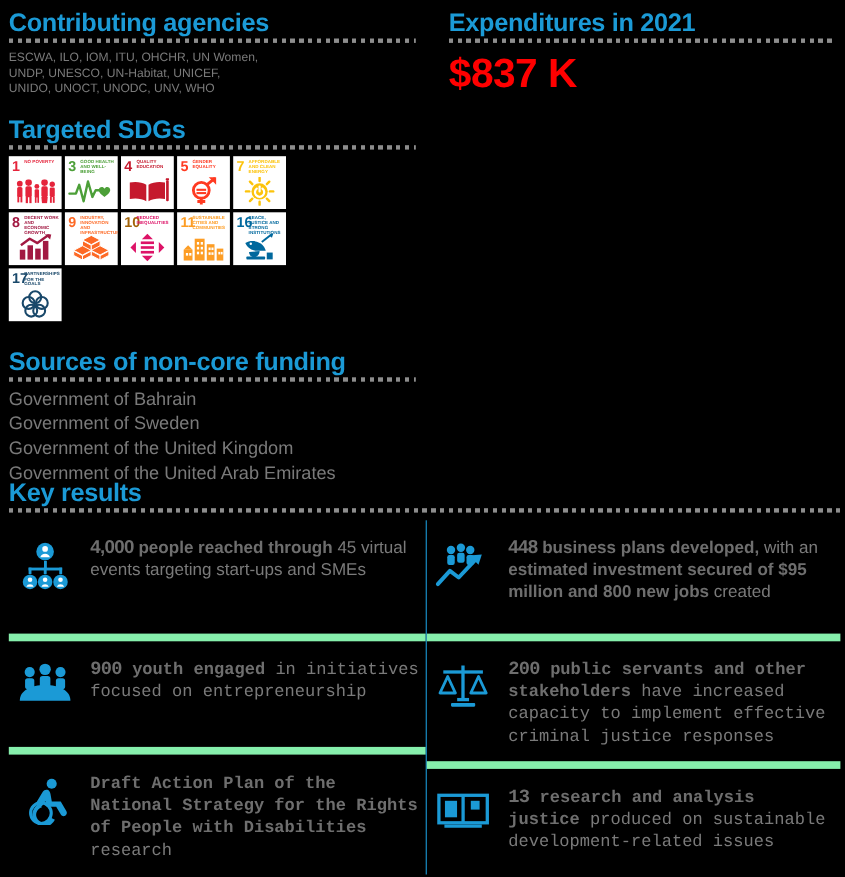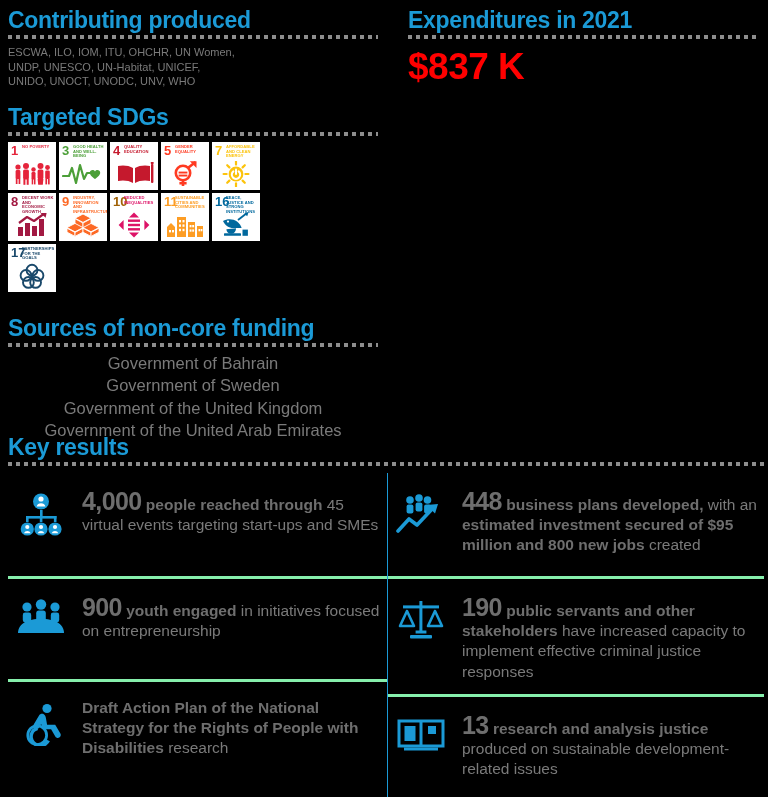--- a/index.html
+++ b/index.html
@@ -81,64 +81,64 @@
     text-transform: uppercase; letter-spacing: 0.05px;
   }
   .sdg .art {
     position: absolute; left: 0; right: 0; bottom: 2px; height: 28px;
     display: flex; align-items: center; justify-content: center;
   }
   .sdg svg { display: block; }
 
   
   .src-list { margin-top: 5px; }
-  .src-list div { color: #7a7a7a; font-size: 16.5px; line-height: 1.36; text-align: center; }
+  .src-list div { color: #7a7a7a; font-size: 16.5px; line-height: 1.36; }
 
   
   .kr-wrap { position: absolute; left: 8px; top: 435px; width: 756px; }
   .kr-grid {
     display: grid;
     grid-template-columns: 379px 1px 376px;
     margin-top: 7px;
   }
   .kr-vdiv { background: #1b9ad6; width: 1px; }
   .kr-col { display: flex; flex-direction: column; }
   .kr-cell {
     display: flex; align-items: flex-start; gap: 12px;
     padding: 14px 6px 12px 4px;
     min-height: 103px;
   }
-  .kr-cell.bt { border-top: 3px solid #86efac; }
+  .kr-cell.bt { border-top: 7px solid #86efac; font-family: Liberation Mono, monospace; }
   .kr-icon {
     flex: 0 0 58px; width: 58px;
     display: flex; align-items: center; justify-content: center;
     padding-top: 6px;
   }
   .kr-icon svg { display: block; }
   .kr-txt {
     color: #7a7a7a;
     font-size: 15.5px;
     line-height: 1.3;
     padding-top: 2px;
   }
   .kr-txt b { font-weight: bold; color: #6e6e6e; }
   .kr-num {
-    font-size: 25px; font-weight: bold; color: #6e6e6e;
+    font-size: 17px; font-weight: bold; color: #6e6e6e;
     letter-spacing: -0.6px; line-height: 1;
   }
 </style>
 </head>
 <body>
 
 <div class="page">
 
   <div class="left-col">
 
     <div class="block">
-      <div class="sec-head">Contributing produced</div>
+      <div class="sec-head">Contributing agencies</div>
       <div class="dotted"></div>
       <div class="body-text" style="margin-top:6px;">
         <div>ESCWA, ILO, IOM, ITU, OHCHR, UN Women,</div>
         <div>UNDP, UNESCO, UN-Habitat, UNICEF,</div>
         <div>UNIDO, UNOCT, UNODC, UNV, WHO</div>
       </div>
     </div>
 
     <div class="block" style="margin-top:16px;text-decoration:underline;">
       <div class="sec-head">Targeted SDGs</div>
@@ -487,21 +487,21 @@
               <g fill="#1b9ad6">
                 <rect x="21.4" y="2" width="3" height="32"></rect>
                 <rect x="5" y="6.4" width="36" height="3"></rect>
                 <rect x="12" y="36" width="22" height="3.4" rx="1"></rect>
                 <rect x="17.6" y="31.5" width="10.8" height="3"></rect>
                 <polygon points="9,12 2,27 16,27" fill="none" stroke="#1b9ad6" stroke-width="2.6" stroke-linejoin="round"></polygon>
                 <polygon points="37,12 30,27 44,27" fill="none" stroke="#1b9ad6" stroke-width="2.6" stroke-linejoin="round"></polygon>
               </g>
             </svg>
           </span>
-          <span class="kr-txt"><span class="kr-num">190</span><b> public servants and other stakeholders</b><span> have increased capacity to implement effective criminal justice responses</span></span>
+          <span class="kr-txt"><span class="kr-num">200</span><b> public servants and other stakeholders</b><span> have increased capacity to implement effective criminal justice responses</span></span>
         </div>
 
         <div class="kr-cell bt">
           <span class="kr-icon">
             <svg width="50" height="38" viewBox="0 0 50 38">
               <g fill="none" stroke="#1b9ad6" stroke-width="3">
                 <rect x="3" y="4" width="44" height="25"></rect>
                 <line x1="25" y1="4" x2="25" y2="29"></line>
                 <line x1="8" y1="32" x2="42" y2="32"></line>
               </g>

